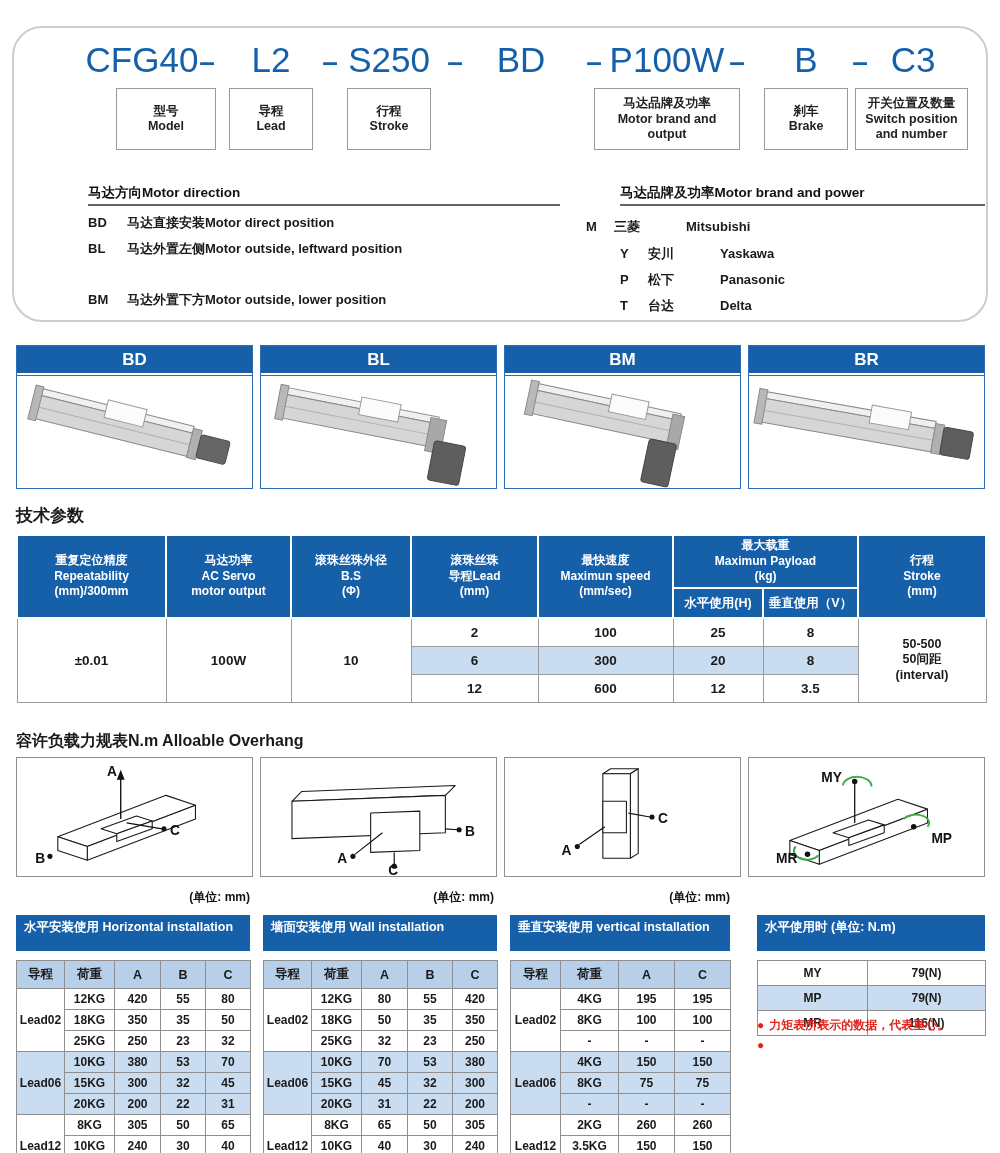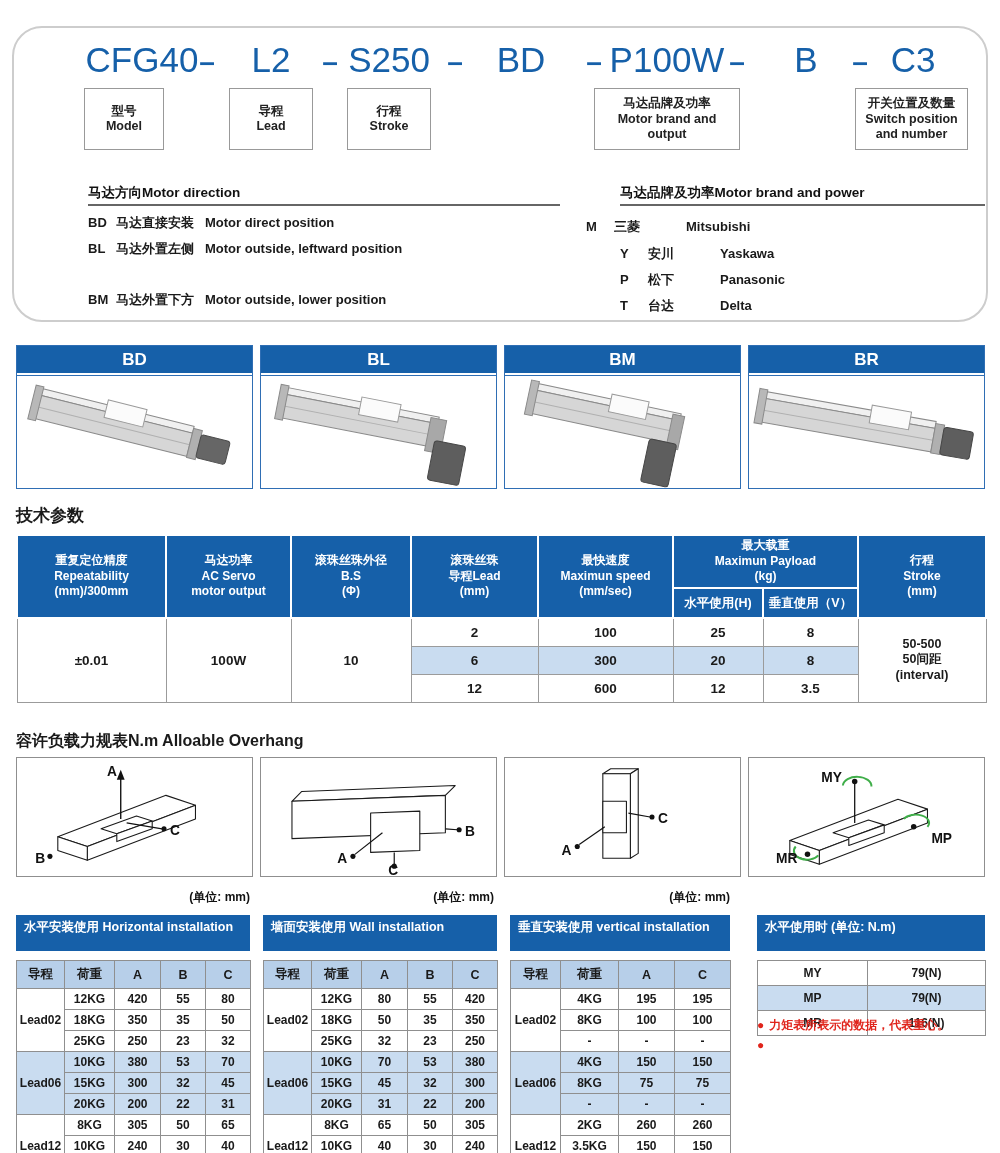--- a/index.html
+++ b/index.html
@@ -21,21 +21,21 @@
         min-height:62px;display:flex;flex-direction:column;justify-content:center;
         align-items:center;text-align:center;padding:4px 2px;box-sizing:border-box;}
   .lbox .zh{font-size:12.5px;font-weight:bold;color:#222;line-height:1.25;}
   .lbox .en{font-size:12.5px;font-weight:bold;color:#222;line-height:1.2;}
 
   
   .leg-title{position:absolute;font-size:13.5px;font-weight:bold;color:#111;white-space:nowrap;}
   .leg-rule{position:absolute;border-top:2px solid #666;height:0;}
   .leg-row{position:absolute;font-size:13px;font-weight:bold;color:#1a1a1a;white-space:nowrap;}
   .leg-row .code{display:inline-block;width:28px;}
-  .md .zh{display:inline-block;width:89px;}
+  .md .zh{display:inline-block;width:89px;text-align:right;}
   .mb .zh{display:inline-block;width:72px;}
 
   
   .cards{position:absolute;left:16px;top:345px;width:969px;display:flex;gap:7px;}
   .card{flex:1;border:1px solid #2f6eb4;background:#fff;}
   .card-hd{height:27px;background:#1660a9;color:#fff;font-weight:bold;font-size:17px;
            text-align:center;line-height:27px;border-bottom:2px solid #fff;}
   .card-bd{height:112px;background:#fff;border-top:1px solid #2f6eb4;position:relative;}
   .card-bd svg{display:block;width:100%;height:100%;}
 
@@ -94,35 +94,39 @@
   <span class="seg" style="left:389px">S250</span>
   <span class="dash" style="left:455px">－</span>
   <span class="seg" style="left:521px">BD</span>
   <span class="dash" style="left:594px">－</span>
   <span class="seg" style="left:667px">P100W</span>
   <span class="dash" style="left:737px">－</span>
   <span class="seg" style="left:806px">B</span>
   <span class="dash" style="left:860px">－</span>
   <span class="seg" style="left:913px">C3</span>
 
-  <div class="lbox" style="left:84px;width:80px">
+  <div class="lbox" style="left:116px;width:100px">
     <span class="zh">型号</span>
     <span class="en">Model</span>
   </div>
   <div class="lbox" style="left:229px;width:84px">
     <span class="zh">导程</span>
     <span class="en">Lead</span>
   </div>
   <div class="lbox" style="left:347px;width:84px">
     <span class="zh">行程</span>
     <span class="en">Stroke</span>
   </div>
   <div class="lbox" style="left:594px;width:146px">
     <span class="zh">马达品牌及功率</span>
     <span class="en">Motor brand and output</span>
+  </div>
+  <div class="lbox" style="left:764px;width:84px">
+    <span class="zh">刹车</span>
+    <span class="en">Brake</span>
   </div>
   <div class="lbox" style="left:855px;width:113px">
     <span class="zh">开关位置及数量</span>
     <span class="en">Switch position and number</span>
   </div>
 
   <div class="leg-title" style="left:88px;top:184px">马达方向Motor direction</div>
   <div class="leg-rule" style="left:88px;top:204px;width:472px"></div>
   <div class="leg-row md" style="left:88px;top:214px">
     <span class="code">BD</span><span class="zh">马达直接安装</span><span class="en">Motor direct position</span>

